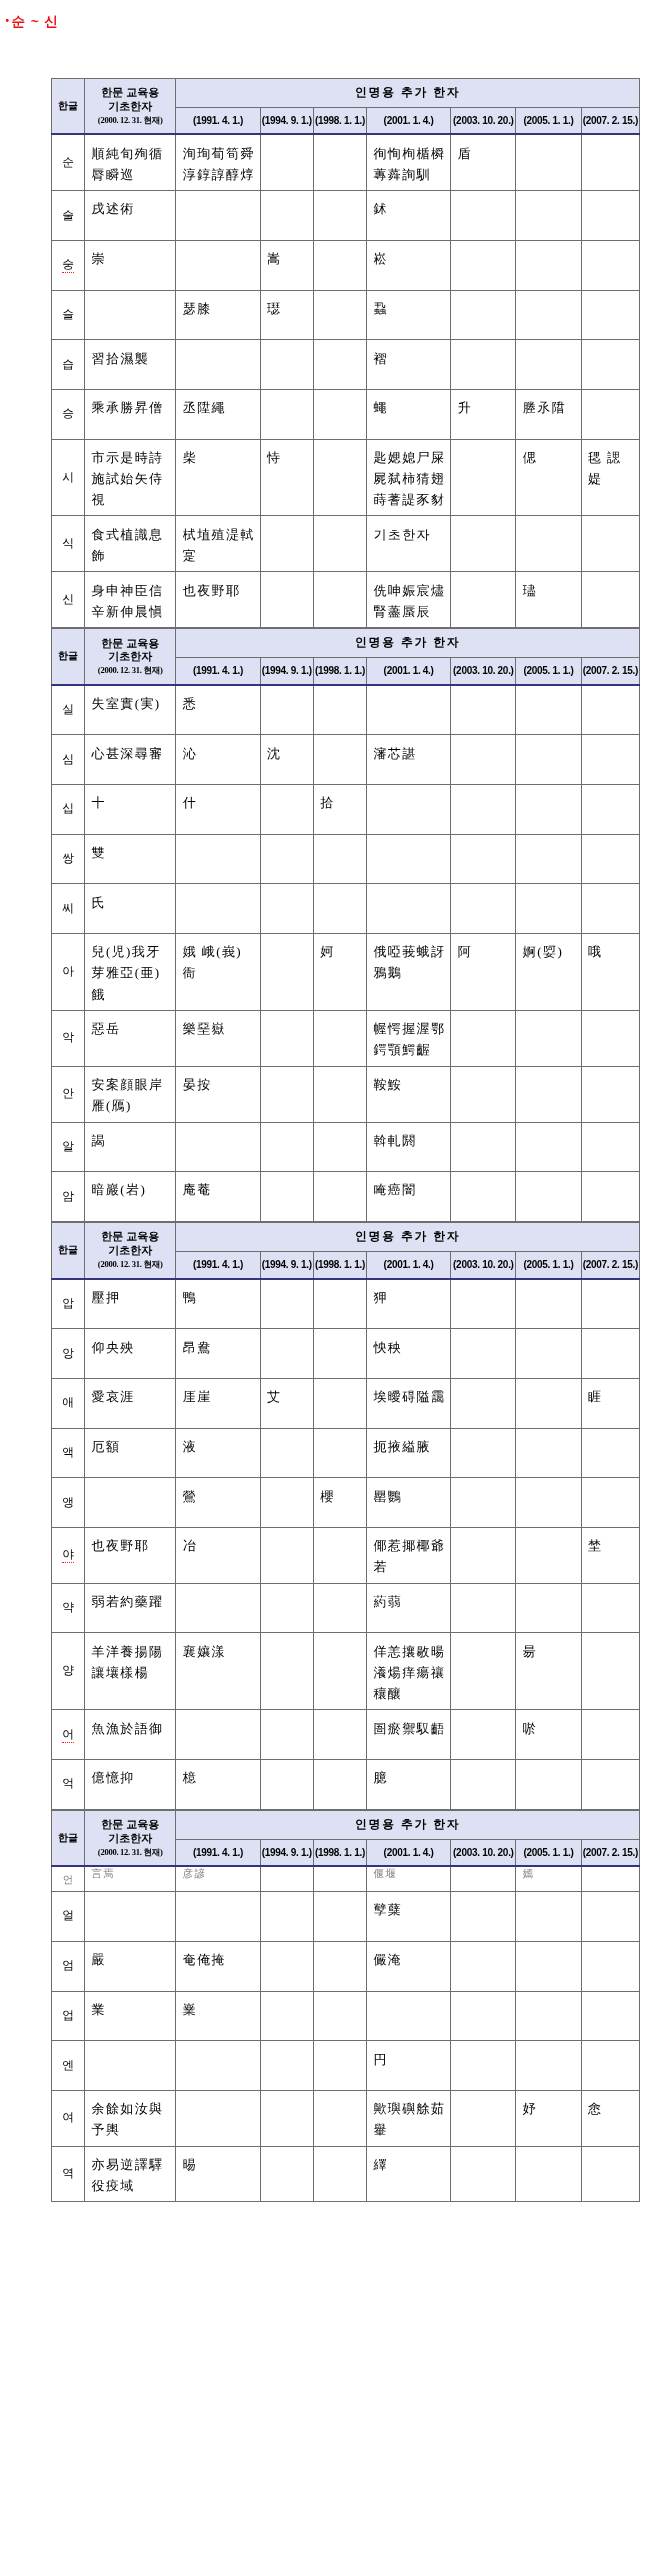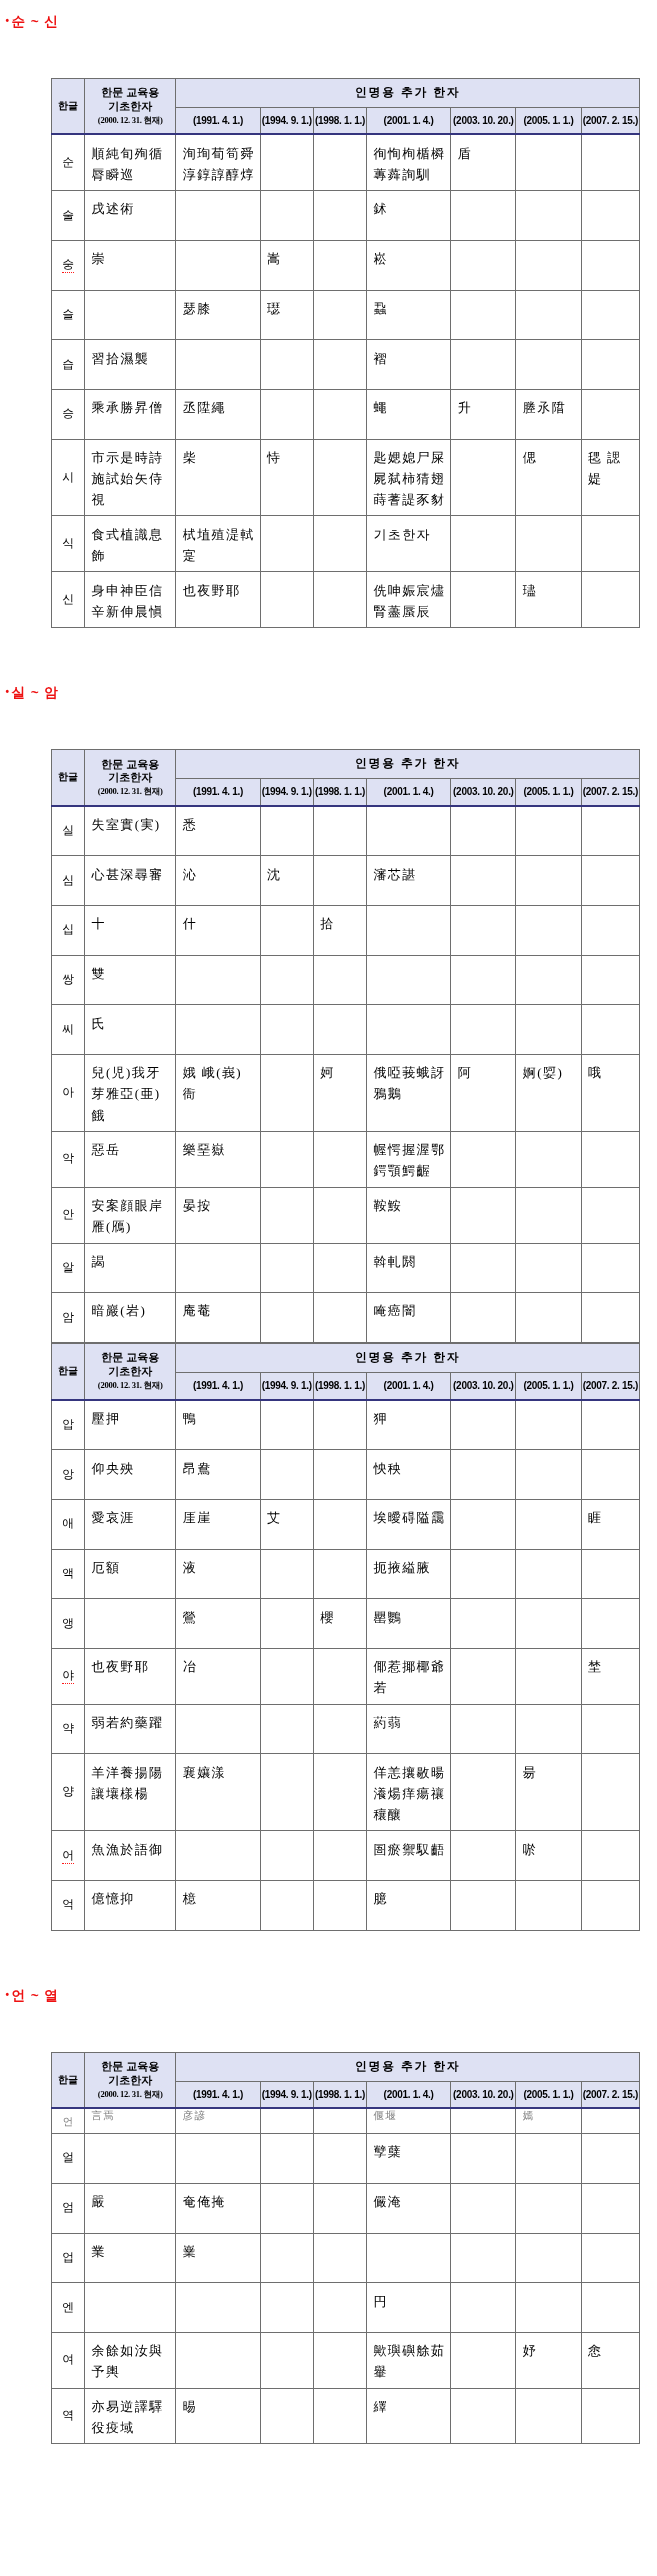--- a/index.html
+++ b/index.html
@@ -207,21 +207,20 @@
             <td class="hanja">侁呻娠宸燼腎藎蜃辰</td>
             <td class="hanja"></td>
             <td class="hanja">璶</td>
             <td class="hanja"></td>
           </tr>
         </tbody>
     </table>
   </div>
 
   <div class="section">
-    <div class="section-title"><span class="bullet">•</span><span>실 ~ 암</span></div>
     <table class="hanja-table">
       <colgroup>
         <col style="width:33px">
           <col style="width:91px">
           <col style="width:84px">
           <col style="width:53px">
           <col style="width:53px">
           <col style="width:84px">
           <col style="width:65px">
           <col style="width:65px">
@@ -504,21 +503,20 @@
             <td class="hanja">臆</td>
             <td class="hanja"></td>
             <td class="hanja"></td>
             <td class="hanja"></td>
           </tr>
         </tbody>
     </table>
   </div>
 
   <div class="section">
-    <div class="section-title"><span class="bullet">•</span><span>언 ~ 열</span></div>
     <table class="hanja-table">
       <colgroup>
         <col style="width:33px">
           <col style="width:91px">
           <col style="width:84px">
           <col style="width:53px">
           <col style="width:53px">
           <col style="width:84px">
           <col style="width:65px">
           <col style="width:65px">

